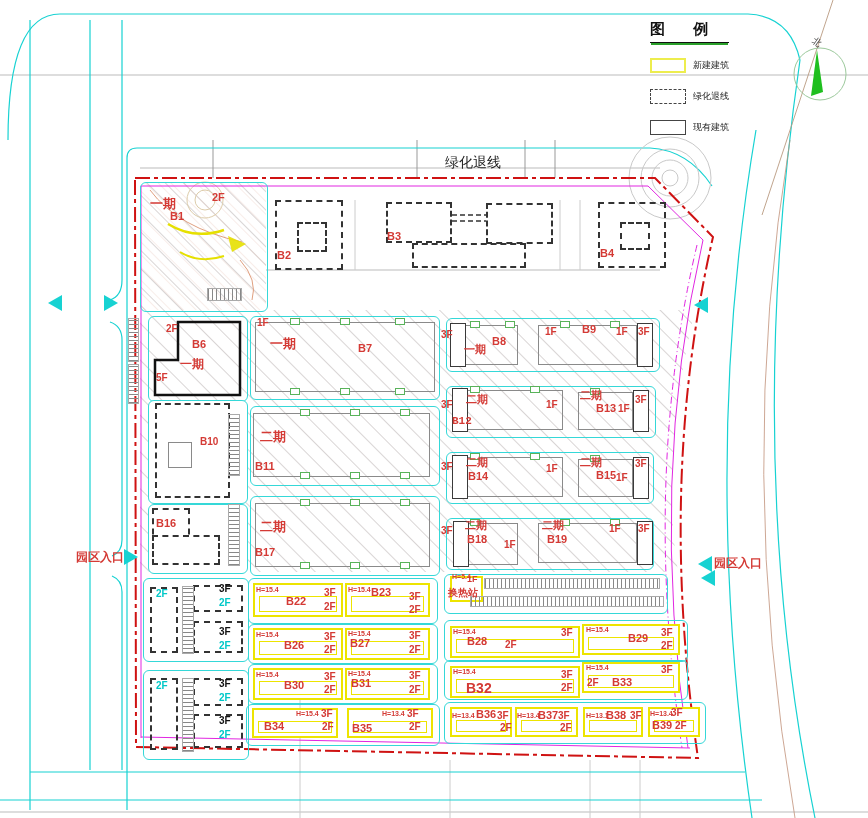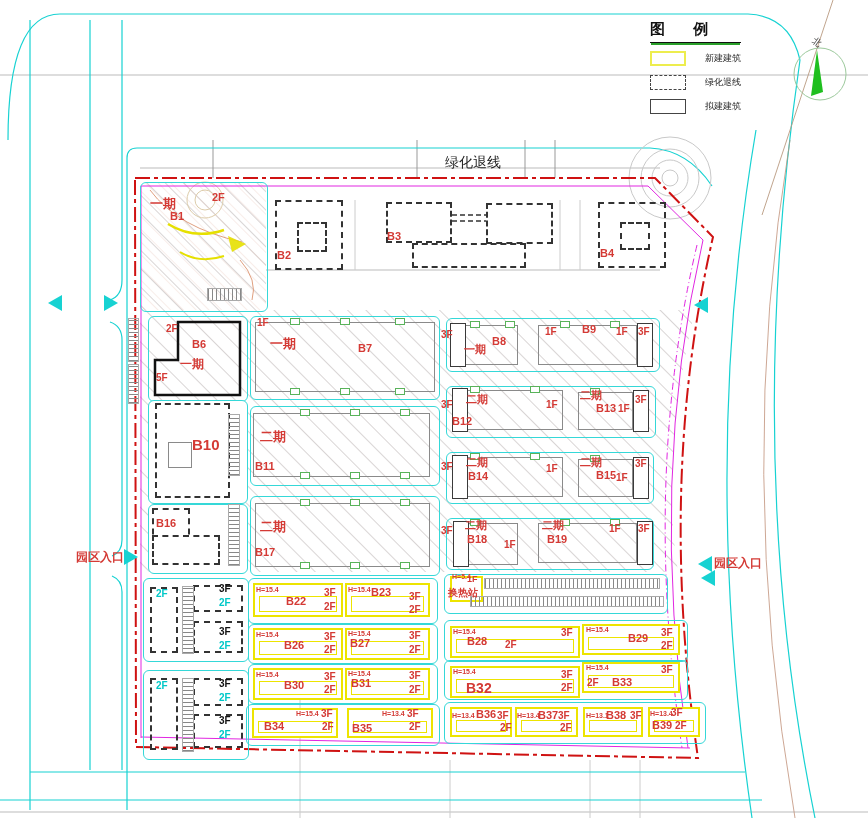--- a/index.html
+++ b/index.html
@@ -25,21 +25,21 @@
   .lbl{position:absolute;font-weight:bold;line-height:1;white-space:nowrap;}
   .lbl.r{color:#d43a35;}.lbl.c{color:#00c8c8;}.lbl.k{color:#222;font-weight:normal;}
   .lbl.kb{color:#111;}
   .tick{position:absolute;width:8px;height:5px;border:1px solid #59b35a;background:#fff;}
   .arrow{position:absolute;width:0;height:0;}
   .arrow.right{border-top:8px solid transparent;border-bottom:8px solid transparent;border-left:14px solid #17d2d2;}
   .arrow.left{border-top:8px solid transparent;border-bottom:8px solid transparent;border-right:14px solid #17d2d2;}
   #legend{position:absolute;left:650px;top:20px;z-index:7;}
   #legend .ltitle{font-size:15px;font-weight:bold;color:#111;letter-spacing:12px;
      border-bottom:1px solid #111;padding-bottom:3px;box-shadow:0 3px 0 -1px #2aa02a;}
-  .litem{display:flex;align-items:center;margin-top:7px;height:17px;gap:12px;}
+  .litem{display:flex;align-items:center;margin-top:14px;height:17px;}
   .lbox{width:36px;height:15px;box-sizing:border-box;margin-right:7px;background:#fff;}
   .lbox.new{border:2px solid #eded4e;}
   .lbox.proposed{border:1.5px dashed #444;}
   .lbox.existing{border:1.5px solid #444;}
   .litem span{font-size:9px;color:#222;}
   .north-lbl{position:absolute;font-size:9px;color:#333;transform:rotate(35deg);z-index:7;}
 </style>
 </head>
 <body>
 
@@ -296,26 +296,26 @@
       <div class="lbl r" style="left: 257px; top: 318px; font-size: 10px;">1F</div>
       <div class="lbl r" style="left: 270px; top: 337px; font-size: 13px;">一期</div>
       <div class="lbl r" style="left: 358px; top: 343px; font-size: 11px;">B7</div>
       <div class="lbl r" style="left: 441px; top: 330px; font-size: 10px;">3F</div>
       <div class="lbl r" style="left: 464px; top: 344px; font-size: 11px;">一期</div>
       <div class="lbl r" style="left: 492px; top: 336px; font-size: 11px;">B8</div>
       <div class="lbl r" style="left: 545px; top: 327px; font-size: 10px;">1F</div>
       <div class="lbl r" style="left: 582px; top: 324px; font-size: 11px;">B9</div>
       <div class="lbl r" style="left: 616px; top: 327px; font-size: 10px;">1F</div>
       <div class="lbl r" style="left: 638px; top: 327px; font-size: 10px;">3F</div>
-      <div class="lbl r" style="left: 192px; top: 437px; font-size: 15px;">B10</div>
+      <div class="lbl r" style="left: 200px; top: 437px; font-size: 10px;">B10</div>
       <div class="lbl r" style="left: 260px; top: 430px; font-size: 13px;">二期</div>
       <div class="lbl r" style="left: 255px; top: 461px; font-size: 11px;">B11</div>
       <div class="lbl r" style="left: 441px; top: 400px; font-size: 10px;">3F</div>
       <div class="lbl r" style="left: 466px; top: 394px; font-size: 11px;">二期</div>
-      <div class="lbl r" style="left: 452px; top: 416px; font-size: 11px;">B12</div>
+      <div class="lbl r" style="left: 452px; top: 416px; font-size: 11px; font-family: Liberation Mono, monospace;">B12</div>
       <div class="lbl r" style="left: 546px; top: 400px; font-size: 10px;">1F</div>
       <div class="lbl r" style="left: 580px; top: 390px; font-size: 11px;">二期</div>
       <div class="lbl r" style="left: 596px; top: 403px; font-size: 11px;">B13</div>
       <div class="lbl r" style="left: 618px; top: 404px; font-size: 10px;">1F</div>
       <div class="lbl r" style="left: 635px; top: 395px; font-size: 10px;">3F</div>
       <div class="lbl r" style="left: 441px; top: 462px; font-size: 10px;">3F</div>
       <div class="lbl r" style="left: 466px; top: 457px; font-size: 11px;">二期</div>
       <div class="lbl r" style="left: 468px; top: 471px; font-size: 11px;">B14</div>
       <div class="lbl r" style="left: 546px; top: 464px; font-size: 10px;">1F</div>
       <div class="lbl r" style="left: 580px; top: 457px; font-size: 11px;">二期</div>
@@ -429,19 +429,19 @@
         <div class="litem">
           <div class="lbox new"></div>
           <span>新建建筑</span>
         </div>
         <div class="litem">
           <div class="lbox proposed"></div>
           <span>绿化退线</span>
         </div>
         <div class="litem">
           <div class="lbox existing"></div>
-          <span>拟建建筑</span>
+          <span>现有建筑</span>
         </div>
       </div>
   </div>
 
   <div class="north-lbl" style="left:812px;top:36px;">北</div>
 </div>
 
 </body></html>

